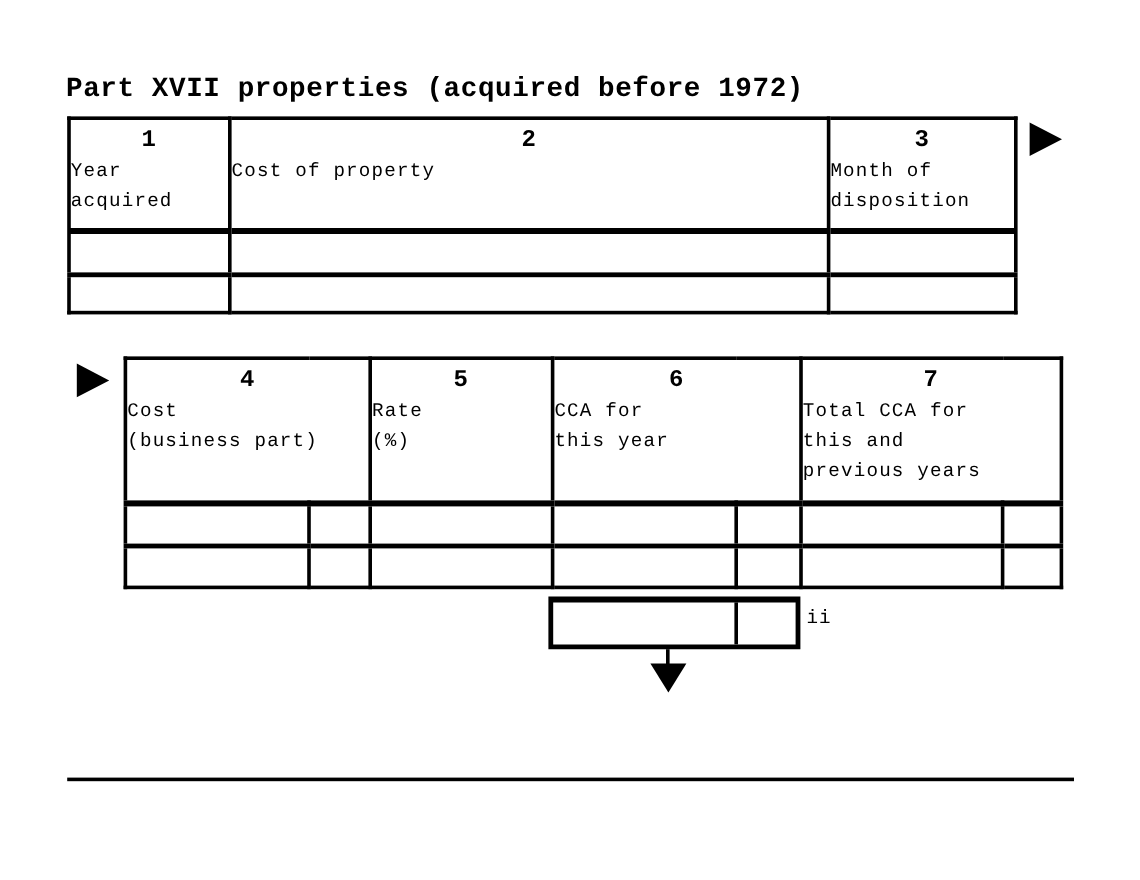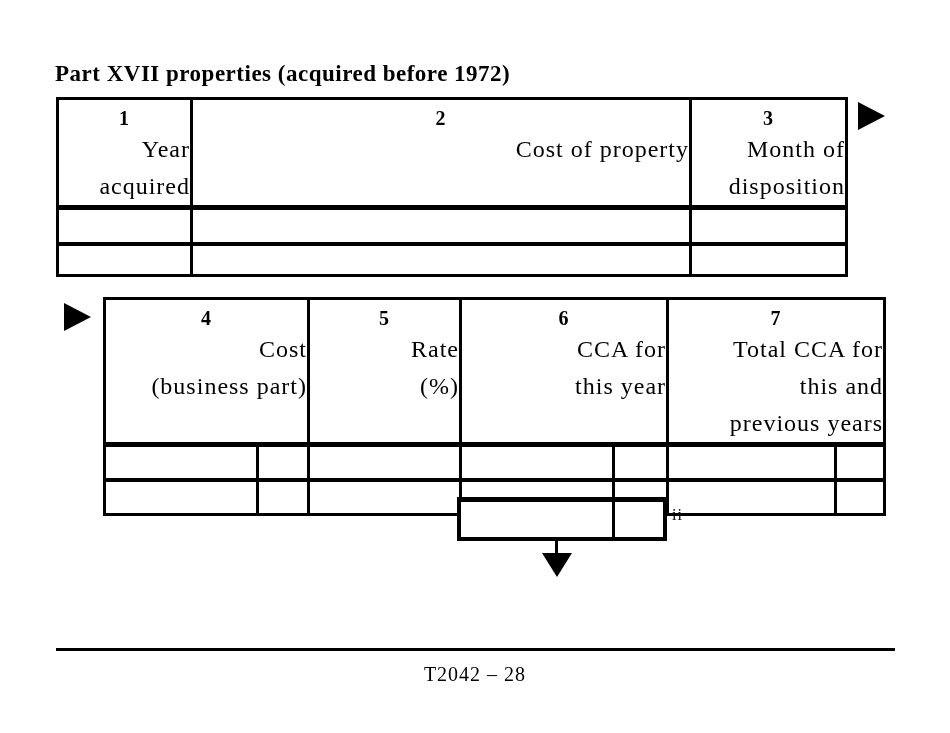--- a/index.html
+++ b/index.html
@@ -1,38 +1,38 @@
 <!DOCTYPE html>
 <html><head>
 <meta charset="utf-8">
 <style>
   html,body { margin:0; padding:0; background:#ffffff; }
   .page {
     position:relative; width:950px; height:733px; background:#ffffff;
-    font-family:Liberation Serif, serif; color:#000; overflow:hidden;
+    font-family:Liberation Mono, monospace; color:#000; overflow:hidden;
   }
   .title {
     position:absolute; left:55px; top:60px;
     font-size:23px; font-weight:bold; letter-spacing:0.5px; line-height:28px;
   }
   .form-table { position:absolute; border-collapse:collapse; table-layout:fixed; }
   .form-table th, .form-table td {
     border:3px solid #000; padding:0; vertical-align:top; background:#fff;
   }
   .form-table thead th { border-bottom-width:5px; font-weight:normal; }
   .form-table tbody tr.sep td { border-bottom-width:4px; }
   .t1 { left:56px; top:97px; width:789px; }
   .t2 { left:103px; top:297px; width:780px; }
   .t1 thead tr { height:94px; }
   .t1 tbody tr.r1 { height:36px; }
   .t1 tbody tr.r2 { height:32px; }
   .t2 thead tr { height:121px; }
   .t2 tbody tr { height:35px; }
   .num { font-size:20px; font-weight:bold; line-height:24px; margin-top:6px; text-align:center; letter-spacing:1px; }
-  .lbl { font-size:24px; line-height:37px; margin-top:1px; text-align:right; letter-spacing:1px; white-space:pre-line; }
+  .lbl { font-size:16px; line-height:25px; margin-top:1px; text-align:left; letter-spacing:1px; white-space:pre-line; }
   .arrow-right { position:absolute; width:0; height:0;
     border-top:14px solid transparent; border-bottom:14px solid transparent; border-left:27px solid #000; }
   .arr-upper { left:858px; top:102px; }
   .arr-lower { left:64px;  top:303px; }
   .total-box {
     position:absolute; left:457px; top:497px; width:210px; height:44px;
     box-sizing:border-box; border:4px solid #000; border-top-width:5px; background:#fff;
   }
   .total-box .cents-divider { position:absolute; left:151px; top:0; height:100%; width:3px; background:#000; }
   .marker-ii { position:absolute; left:672px; top:503px; font-size:16px; line-height:24px; letter-spacing:1px; }
@@ -157,15 +157,14 @@
   </div>
   <div class="marker-ii">ii</div>
 
   <div class="down-arrow">
     <div class="stem"></div>
     <div class="head"></div>
   </div>
 
 
   <div class="footer-rule"></div>
-  <div class="footer-code">T2042 – 28</div>
 
 </div>
 
 </body></html>

